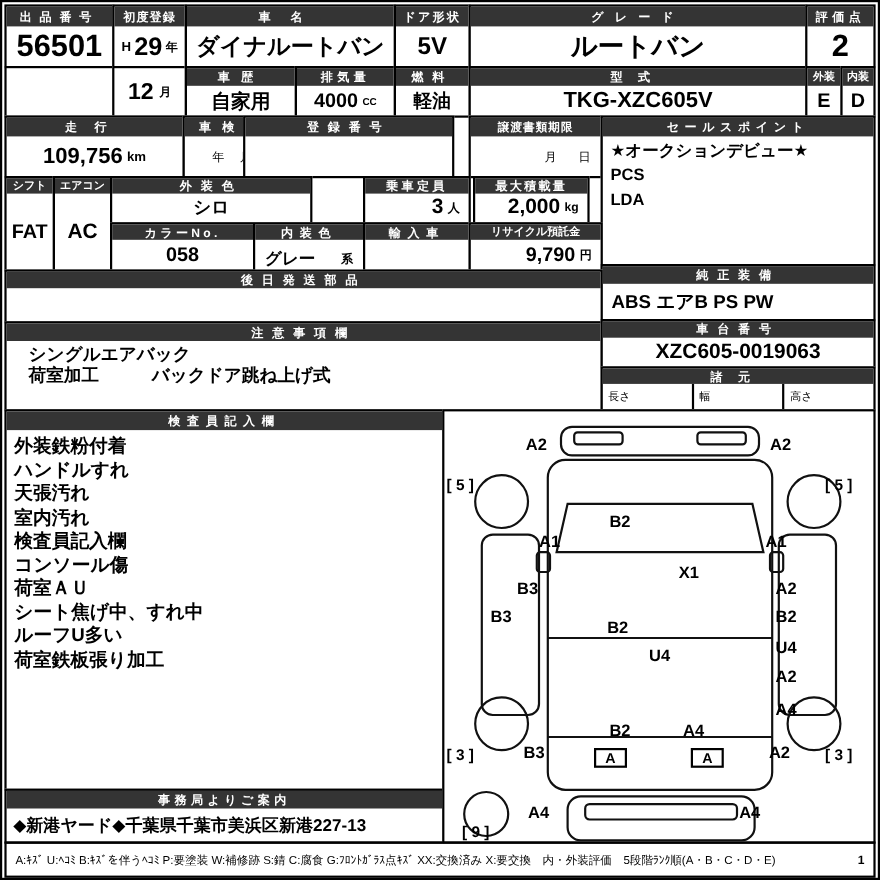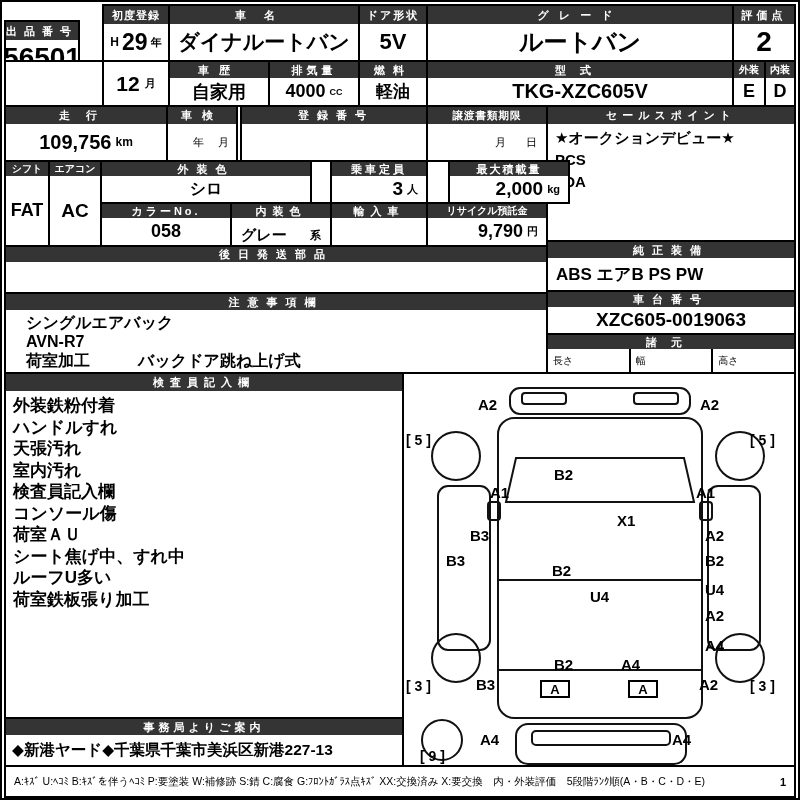--- a/index.html
+++ b/index.html
@@ -24,21 +24,21 @@
         font-weight:bold;font-size:13px;background:#fff}
   .legend{position:absolute;left:4px;top:765px;width:792px;height:33px;border:2px solid #000;
           display:flex;align-items:center;justify-content:space-between;padding:0 8px;font-size:10.5px;white-space:nowrap}
 </style>
 </head>
 <body>
 
 <div class="page">
   <div class="frame"></div>
 
-  <div class="cell" style="left:4px;top:20px;width:76px;height:58px">
+  <div class="cell" style="left:4px;top:4px;width:100px;height:58px">
     <div class="hdr" style="height:18px;letter-spacing:7px">出品番号</div>
     <div class="val" style="font-size:28px">56501</div>
   </div>
   <div class="cell" style="left:4px;top:60px;width:100px;height:47px"></div>
 
   <div class="cell" style="left:102px;top:4px;width:68px;height:58px">
     <div class="hdr" style="height:18px;letter-spacing:1px">初度登録</div>
     <div class="val" style="gap:3px">
       <span style="font-size:12px">H</span>
       <span style="font-size:23px">29</span>
@@ -107,21 +107,21 @@
       <span class="unit" style="font-size:12px">km</span>
     </div>
   </div>
   <div class="cell" style="left:166px;top:105px;width:72px;height:57px">
     <div class="hdr" style="height:17px;letter-spacing:10px">車検</div>
     <div class="val" style="justify-content:flex-end;gap:14px;padding-right:7px;font-weight:normal;font-size:11px">
       <span>年</span>
       <span>月</span>
     </div>
   </div>
-  <div class="cell" style="left:240px;top:105px;width:192px;height:57px">
+  <div class="cell" style="left:221px;top:105px;width:192px;height:57px">
     <div class="hdr" style="height:17px;letter-spacing:8px">登録番号</div>
     <div class="val"></div>
   </div>
   <div class="cell" style="left:426px;top:105px;width:122px;height:57px">
     <div class="hdr" style="height:17px;font-size:10.5px;letter-spacing:1px">譲渡書類期限</div>
     <div class="val" style="justify-content:flex-end;gap:20px;padding-right:9px;font-weight:normal;font-size:11px">
       <span>月</span>
       <span>日</span>
     </div>
   </div>
@@ -135,32 +135,32 @@
   </div>
 
   <div class="cell" style="left:4px;top:160px;width:46px;height:87px">
     <div class="hdr" style="height:14px;font-size:10px">シフト</div>
     <div class="val" style="font-size:18px">FAT</div>
   </div>
   <div class="cell" style="left:48px;top:160px;width:54px;height:87px">
     <div class="hdr" style="height:14px;font-size:10px">エアコン</div>
     <div class="val" style="font-size:19px">AC</div>
   </div>
-  <div class="cell" style="left:100px;top:160px;width:212px;height:44px">
+  <div class="cell" style="left:100px;top:160px;width:184px;height:44px">
     <div class="hdr" style="height:14px;letter-spacing:8px">外装色</div>
     <div class="val" style="font-size:16px">シロ</div>
   </div>
   <div class="cell" style="left:330px;top:160px;width:98px;height:44px">
     <div class="hdr" style="height:14px;letter-spacing:3px">乗車定員</div>
     <div class="val right">
       <span style="font-size:19px">3</span>
       <span class="unit">人</span>
     </div>
   </div>
-  <div class="cell" style="left:448px;top:160px;width:122px;height:44px">
+  <div class="cell" style="left:430px;top:160px;width:106px;height:44px">
     <div class="hdr" style="height:14px;letter-spacing:2px">最大積載量</div>
     <div class="val right">
       <span style="font-size:19px">2,000</span>
       <span class="unit">kg</span>
     </div>
   </div>
   <div class="cell" style="left:100px;top:202px;width:132px;height:45px">
     <div class="hdr" style="height:14px;letter-spacing:3px">カラーNo.</div>
     <div class="val" style="font-size:18px">058</div>
   </div>
@@ -190,21 +190,20 @@
 
   <div class="cell" style="left:4px;top:245px;width:544px;height:49px">
     <div class="hdr" style="height:15px;letter-spacing:8px">後日発送部品</div>
     <div class="val"></div>
   </div>
 
   <div class="cell" style="left:4px;top:292px;width:544px;height:82px">
     <div class="hdr" style="height:16px;letter-spacing:8px">注意事項欄</div>
     <div class="lines" style="font-size:16px;line-height:19px;padding:3px 20px">
       <div>シングルエアバック</div>
-      <div>AVN-R7</div>
       <div>荷室加工　　　バックドア跳ね上げ式</div>
     </div>
   </div>
 
   <div class="cell" style="left:546px;top:290px;width:250px;height:45px">
     <div class="hdr" style="height:15px;letter-spacing:8px">車台番号</div>
     <div class="val" style="font-size:19px">XZC605-0019063</div>
   </div>
 
   <div class="cell" style="left:546px;top:333px;width:250px;height:41px">

